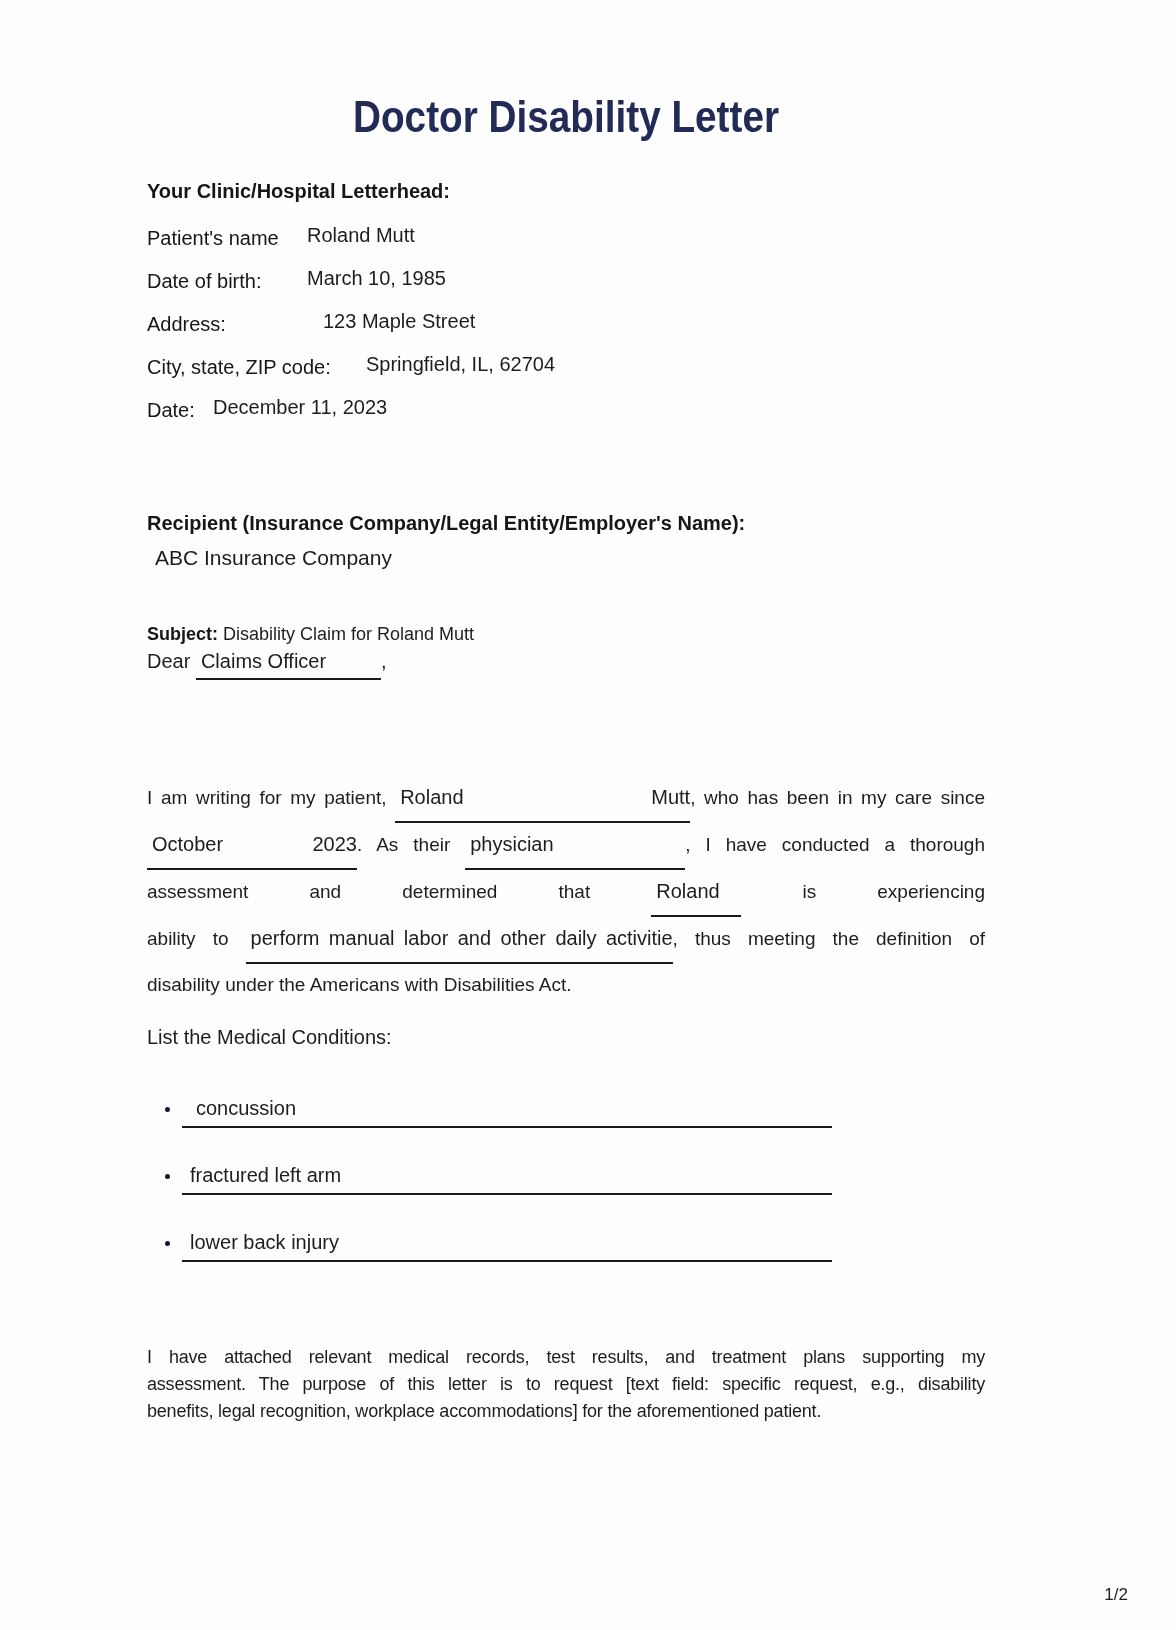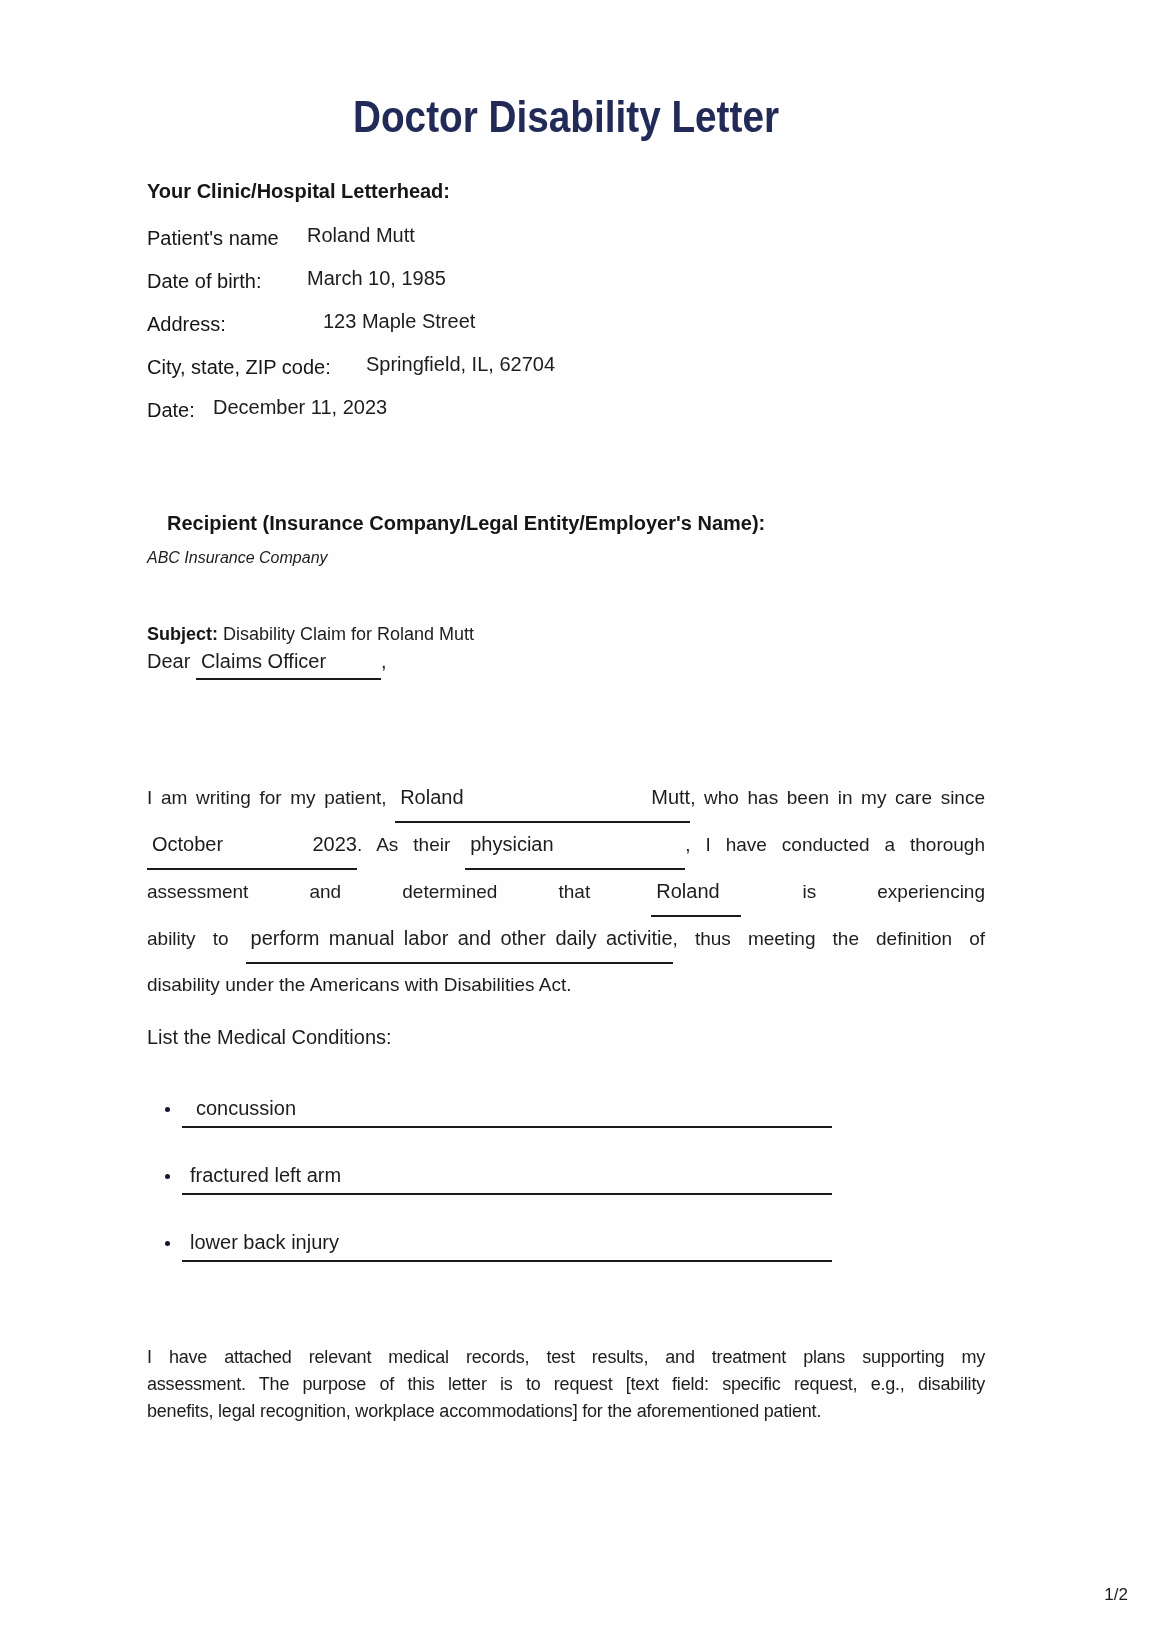--- a/index.html
+++ b/index.html
@@ -23,22 +23,22 @@
     color: #222a57;
     transform: scaleX(0.88);
     transform-origin: 50% 50%;
     letter-spacing: 0;
     white-space: nowrap;
   }
   .letterhead-label { margin-top: 36px; font-weight: bold; font-size: 20px; line-height: 27px; color: #161614; }
   .field-row { position: relative; margin-top: 16px; font-size: 20px; line-height: 27px; }
   .field-label { font-weight: normal; color: #161614; }
   .field-value { position: absolute; top: -3px; font-weight: normal; }
-  .recipient-label { margin-top: 86px; font-weight: bold; font-size: 20px; line-height: 27px; color: #161614; margin-left: 20px; }
-  .recipient-value { margin-top: 7px; font-size: 16px; line-height: 27px; font-style: italic; }
+  .recipient-label { margin-top: 86px; font-weight: bold; font-size: 20px; line-height: 27px; color: #161614; }
+  .recipient-value { margin-top: 7px; margin-left: 8px; font-size: 21px; line-height: 27px; }
   .subject-row { margin-top: 50px; font-size: 18px; line-height: 27px; }
   .subject-label { font-weight: bold; color: #161614; }
   .salutation-row { font-size: 20px; line-height: 27px; }
   .blank {
     display: inline-block;
     border-bottom: 2px solid #1a1a1a;
     padding: 0 0 3px 5px;
     box-sizing: border-box;
     white-space: nowrap;
     font-size: 20px;

